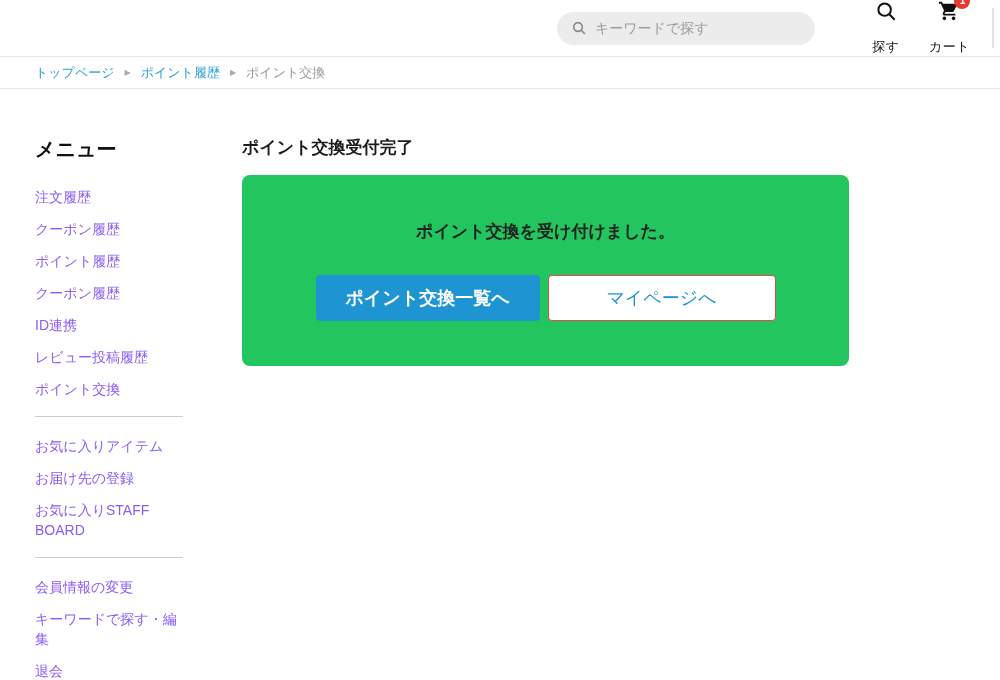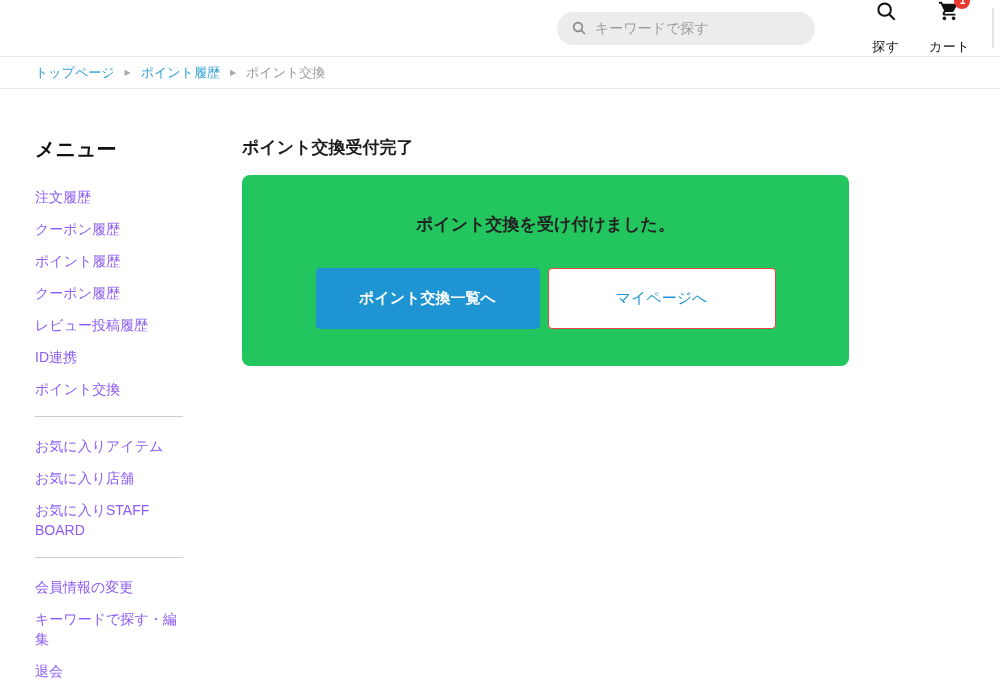--- a/index.html
+++ b/index.html
@@ -64,21 +64,21 @@
   .main { margin-left:59px; width:607px; }
   .page-title { font-size:17px; font-weight:bold; color:#1c1c1c; margin-bottom:16px; }
   .panel {
     background:#22c55e; border-radius:8px; height:191px;
     display:flex; flex-direction:column; align-items:center; justify-content:center;
     padding:10px 20px;
   }
   .panel-message { font-size:17px; font-weight:bold; color:#222; margin-bottom:32px; }
   .btn-row { display:flex; gap:8px; }
   .btn {
-    height:61px; border-radius:4px; font-size:15px; cursor:pointer;
+    height:46px; border-radius:4px; font-size:18px; cursor:pointer;
     display:flex; align-items:center; justify-content:center;
     font-family:"Liberation Sans","DejaVu Sans",sans-serif;
     text-align:right;
   }
   .btn-primary { width:224px; background:#1e95d2; color:#fff; border:1px solid #1e95d2; font-weight:bold; }
   .btn-secondary { width:228px; background:#fff; color:#1e95d2; border:1px solid #ef4444; }
 </style>
 </head>
 <body>
 
@@ -128,28 +128,28 @@
 
 <div class="content">
 
   <nav class="sidebar">
     <h2>メニュー</h2>
     <ul>
       <li>注文履歴</li>
       <li>クーポン履歴</li>
       <li>ポイント履歴</li>
       <li>クーポン履歴</li>
+      <li>ID連携</li>
       <li>レビュー投稿履歴</li>
-      <li>ID連携</li>
       <li>ポイント交換</li>
     </ul>
     <hr>
     <ul>
       <li>お気に入りアイテム</li>
-      <li>お気に入り店舗</li>
+      <li>お届け先の登録</li>
       <li>お気に入りSTAFF BOARD</li>
     </ul>
     <hr>
     <ul>
       <li>会員情報の変更</li>
       <li>キーワードで探す・編集</li>
       <li>退会</li>
     </ul>
   </nav>
 

